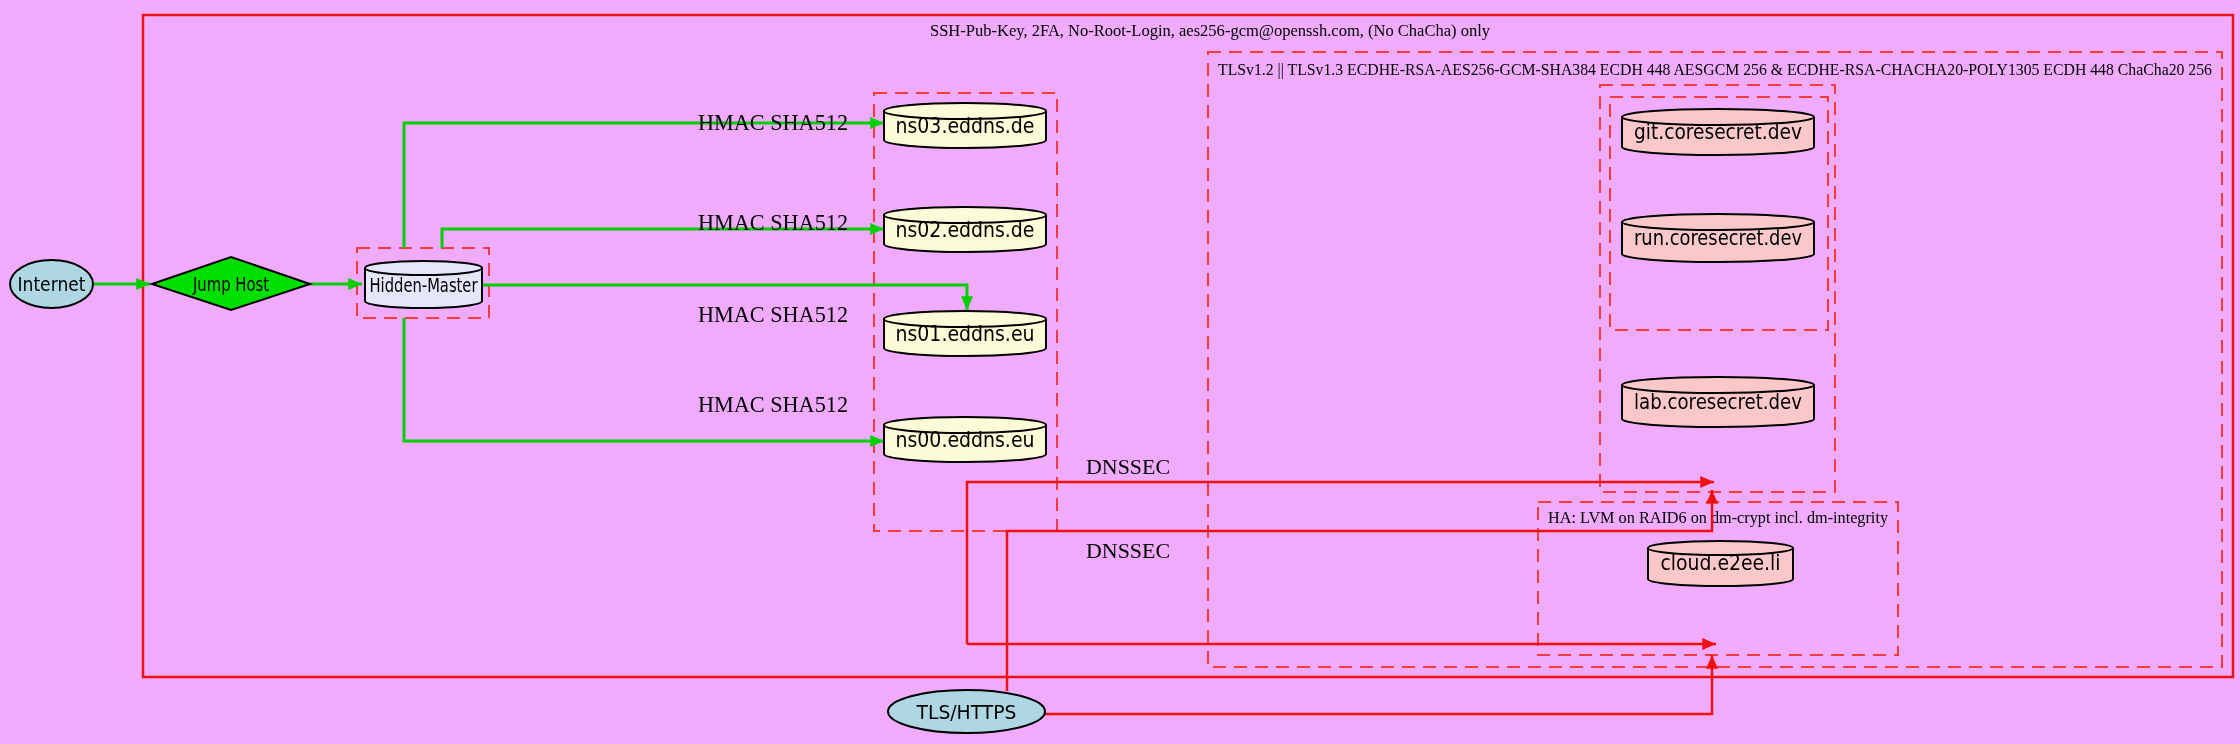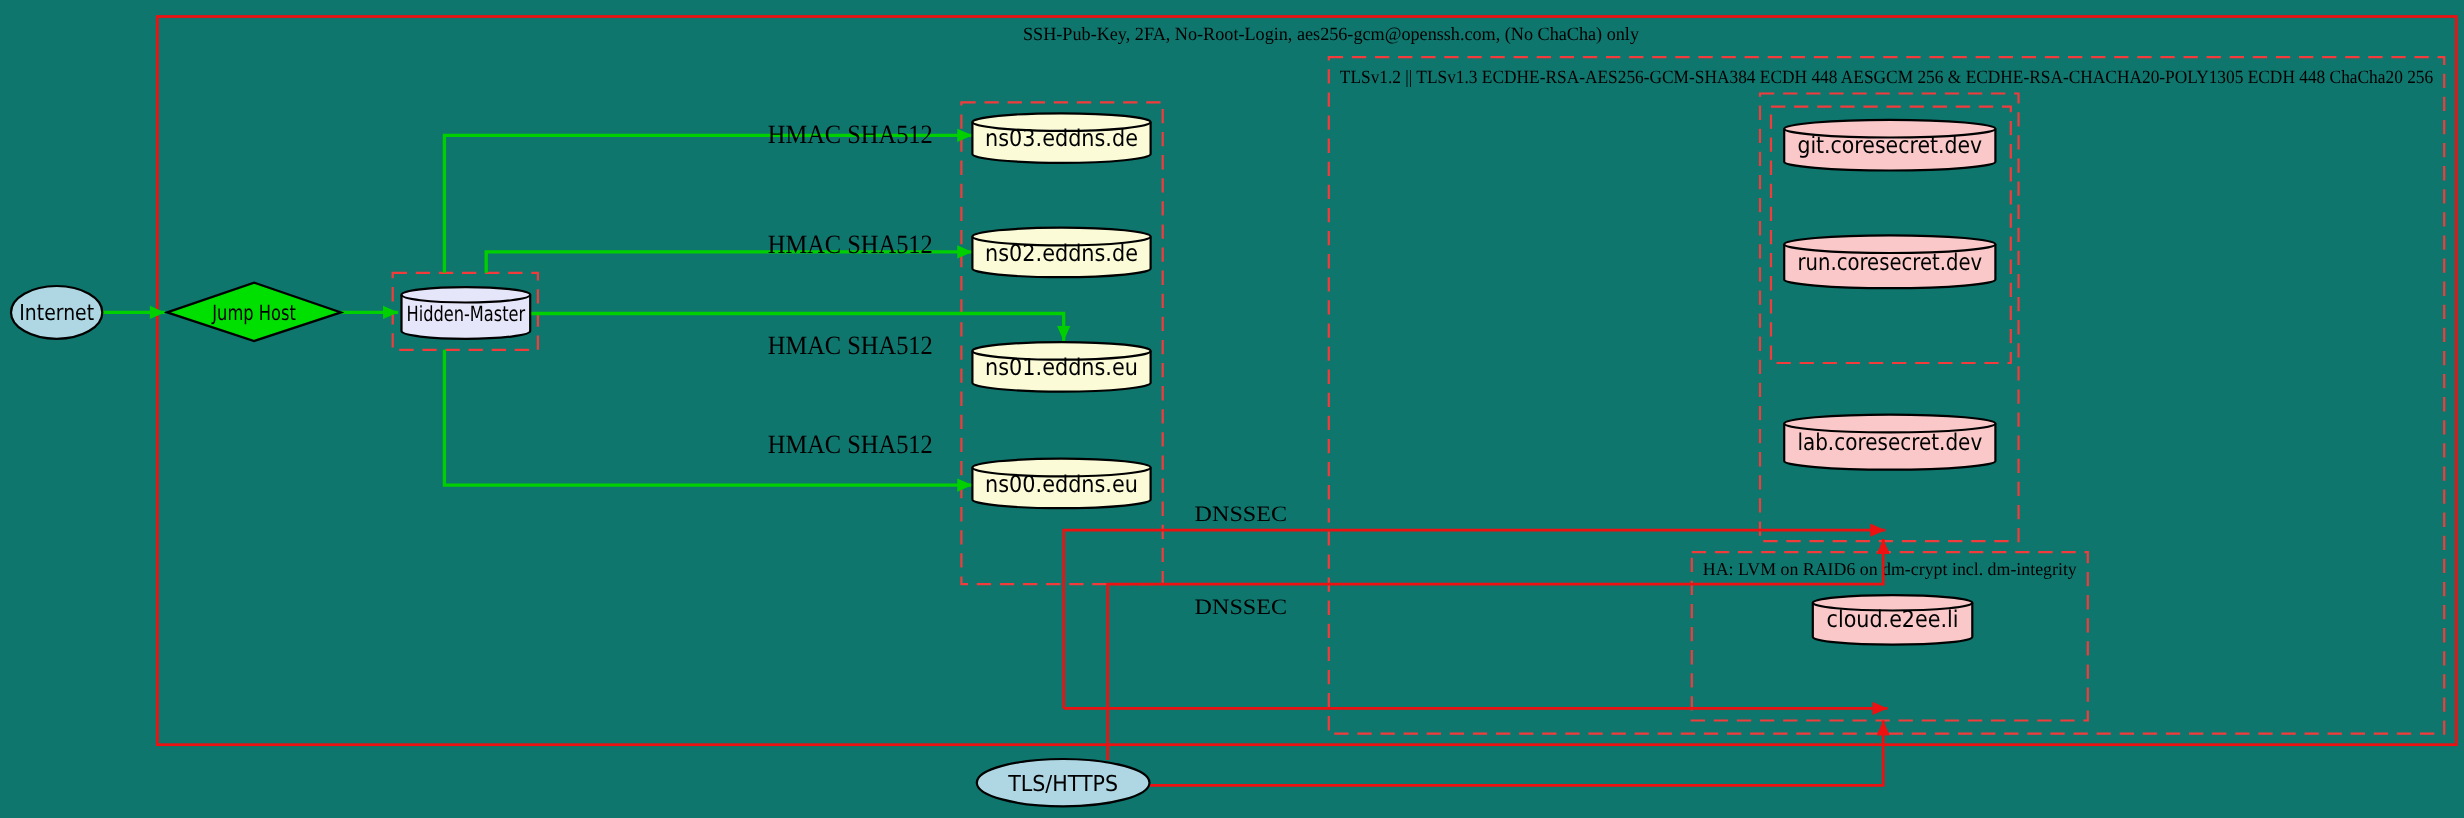--- a/index.html
+++ b/index.html
@@ -1,16 +1,16 @@
 <!DOCTYPE html>
 <html><head>
 <meta charset="utf-8">
 <style>
   html,body{margin:0;padding:0;background:#ffffff;}
-  .stage{position:relative;width:2240px;height:744px;background:#0f766e;overflow:hidden;}
+  .stage{position:relative;width:2240px;height:744px;background:#f0abfc;overflow:hidden;}
   svg{display:block;}
   text{font-family:"DejaVu Sans","Liberation Sans",sans-serif;fill:#000;}
   text.serif{font-family:"Liberation Serif","DejaVu Serif",serif;}
   .node-outline{stroke:#000;stroke-width:2;}
   .dashed{fill:none;stroke:#f43b3b;stroke-width:2;stroke-dasharray:13 8;}
   .solidbox{fill:none;stroke:#ee1111;stroke-width:2.5;}
   .gedge{fill:none;stroke:#00d000;stroke-width:3;}
   .redge{fill:none;stroke:#ee1111;stroke-width:2.5;}
 </style>
 </head>

